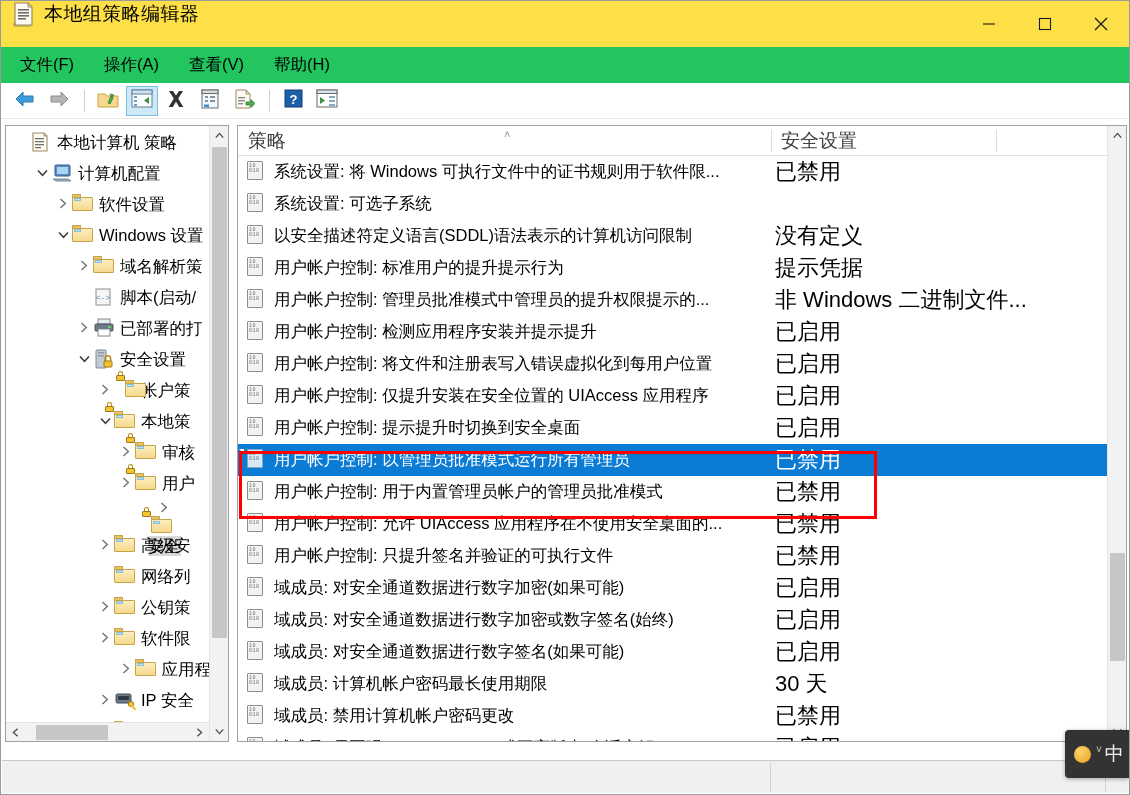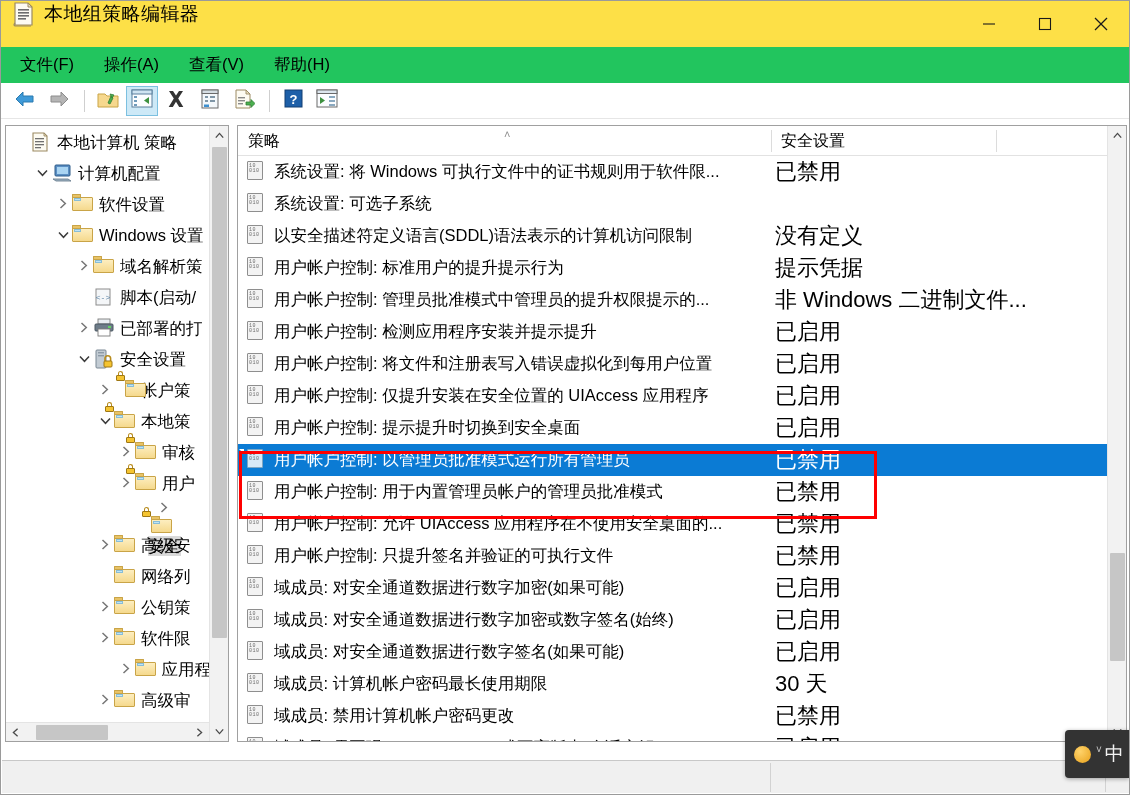--- a/index.html
+++ b/index.html
@@ -176,21 +176,21 @@
   .list-header {
     position: absolute; left: 0; top: 0;
     width: 100%; height: 30px;
     background: #ffffff;
     border-bottom: 1px solid #e2e2e2;
     box-sizing: border-box;
   }
   .hdr-cell {
     position: absolute; top: 0; height: 30px;
     display: flex; align-items: center;
-    font-size: 16px; color: #000000;
+    font-size: 19px; color: #404040;
     box-sizing: border-box;
     padding-left: 10px;
   }
   .hdr-div {
     position: absolute; top: 4px;
     width: 1px; height: 22px;
     background: #dcdcdc;
   }
   .sort-arrow {
     position: absolute; top: 2px;
@@ -710,20 +710,34 @@
             </span>
             <span class="tr-icon"><span class="ic-folder"><span class="tab"></span><span class="body"></span><span class="strip"></span></span></span>
             <span class="tr-label">应用程</span>
           </div>
           <div class="tree-row" style="padding-left: 90px;">
             <span class="tw">
               <svg width="8" height="11" viewBox="0 0 8 11">
                 <path d="M1.5 1 L6.3 5.5 L1.5 10" fill="none" stroke="#777777" stroke-width="1.5"></path>
               </svg>
             </span>
+            <span class="tr-icon"><svg width="22" height="20" viewBox="0 0 22 20">
+        <rect x="2" y="4" width="15" height="9" rx="1.5" fill="#6d7c89" stroke="#3f4b55" stroke-width="1"></rect>
+        <rect x="4" y="6" width="11" height="4" fill="#2f3a44"></rect>
+        <circle cx="17" cy="14" r="2.6" fill="#f5c431" stroke="#9e7715" stroke-width="1"></circle>
+        <path d="M17.5 15.5 L21 19" stroke="#f5c431" stroke-width="2.2" stroke-linecap="round"></path>
+      </svg></span>
+            <span class="tr-label">IP 安全</span>
+          </div>
+          <div class="tree-row" style="padding-left: 90px;">
+            <span class="tw">
+              <svg width="8" height="11" viewBox="0 0 8 11">
+                <path d="M1.5 1 L6.3 5.5 L1.5 10" fill="none" stroke="#777777" stroke-width="1.5"></path>
+              </svg>
+            </span>
             <span class="tr-icon"><span class="ic-folder"><span class="tab"></span><span class="body"></span><span class="strip"></span></span></span>
             <span class="tr-label">高级审</span>
           </div>
         </div>
 
       <div class="vsb" style="width:19px;">
         <div class="arrow up">
           <svg width="9" height="7" viewBox="0 0 9 7">
               <path d="M0.8 5.6 L4.5 1.4 L8.2 5.6" fill="none" stroke="#4a4a4a" stroke-width="1.3"></path>
             </svg>

